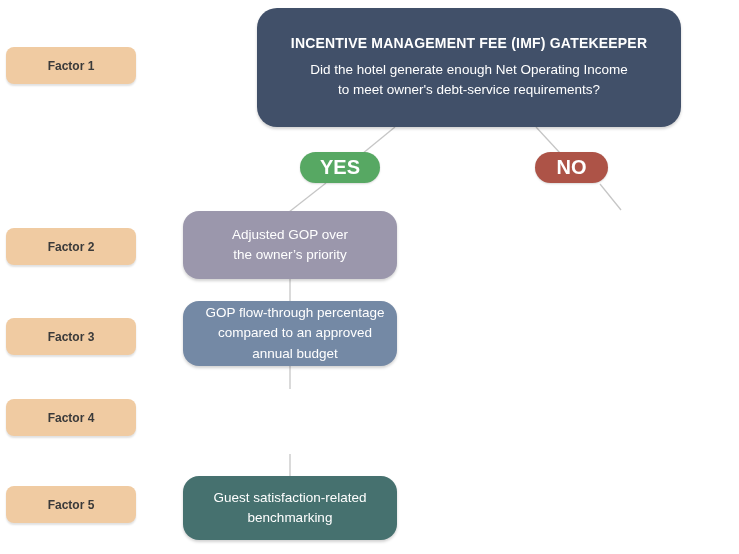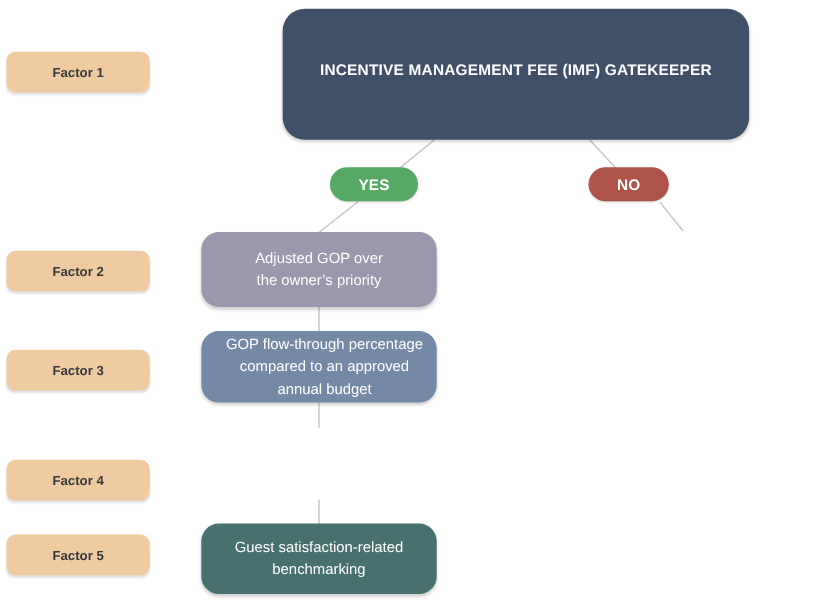--- a/index.html
+++ b/index.html
@@ -68,21 +68,21 @@
     box-shadow: 0 2px 2px rgba(0,0,0,0.12);
   }
   .pill {
     position: absolute;
     height: 31px;
     border-radius: 16px;
     display: flex;
     align-items: center;
     justify-content: center;
     color: #ffffff;
-    font-size: 14px;
+    font-size: 20px;
     font-weight: bold;
     box-shadow: 0 1px 2px rgba(0,0,0,0.15);
   }
   .pill.yes { left: 300px; top: 152px; width: 80px; background: #57a863; }
   .pill.no  { left: 535px; top: 152px; width: 73px; background: #ad5347; }
   .step, .no-outcome {
     border-radius: 16px;
     font-size: 13.5px;
     line-height: 1.5;
     white-space: pre-line;
@@ -111,26 +111,28 @@
     <line x1="536" y1="127" x2="560" y2="153" stroke="#c6c6c6" stroke-width="1.3"></line>
     <line x1="326" y1="183" x2="289" y2="212" stroke="#c6c6c6" stroke-width="1.3"></line>
     <line x1="600" y1="184" x2="621" y2="210" stroke="#c6c6c6" stroke-width="1.3"></line>
     <line x1="290" y1="279" x2="290" y2="302" stroke="#c6c6c6" stroke-width="1.3"></line>
     <line x1="290" y1="366" x2="290" y2="389" stroke="#c6c6c6" stroke-width="1.3"></line>
     <line x1="290" y1="454" x2="290" y2="477" stroke="#c6c6c6" stroke-width="1.3"></line>
   </svg>
 
   <div class="node header-node">
     <div class="header-title">INCENTIVE MANAGEMENT FEE (IMF) GATEKEEPER</div>
+    <div class="header-question">Did the hotel generate enough Net Operating Income
+to meet owner's debt-service requirements?</div>
   </div>
 
   <div class="factor" style="top:47px">Factor 1</div>
   <div class="factor" style="top:228px">Factor 2</div>
   <div class="factor" style="top:318px">Factor 3</div>
-  <div class="factor" style="top:418px">Factor 4</div>
+  <div class="factor" style="top:399px">Factor 4</div>
   <div class="factor" style="top:486px">Factor 5</div>
 
   <div class="pill yes">YES</div>
   <div class="pill no">NO</div>
 
   <div class="node step step-2">Adjusted GOP over
 the owner’s priority</div>
   <div class="node step step-3">GOP flow-through percentage
 compared to an approved
 annual budget</div>

